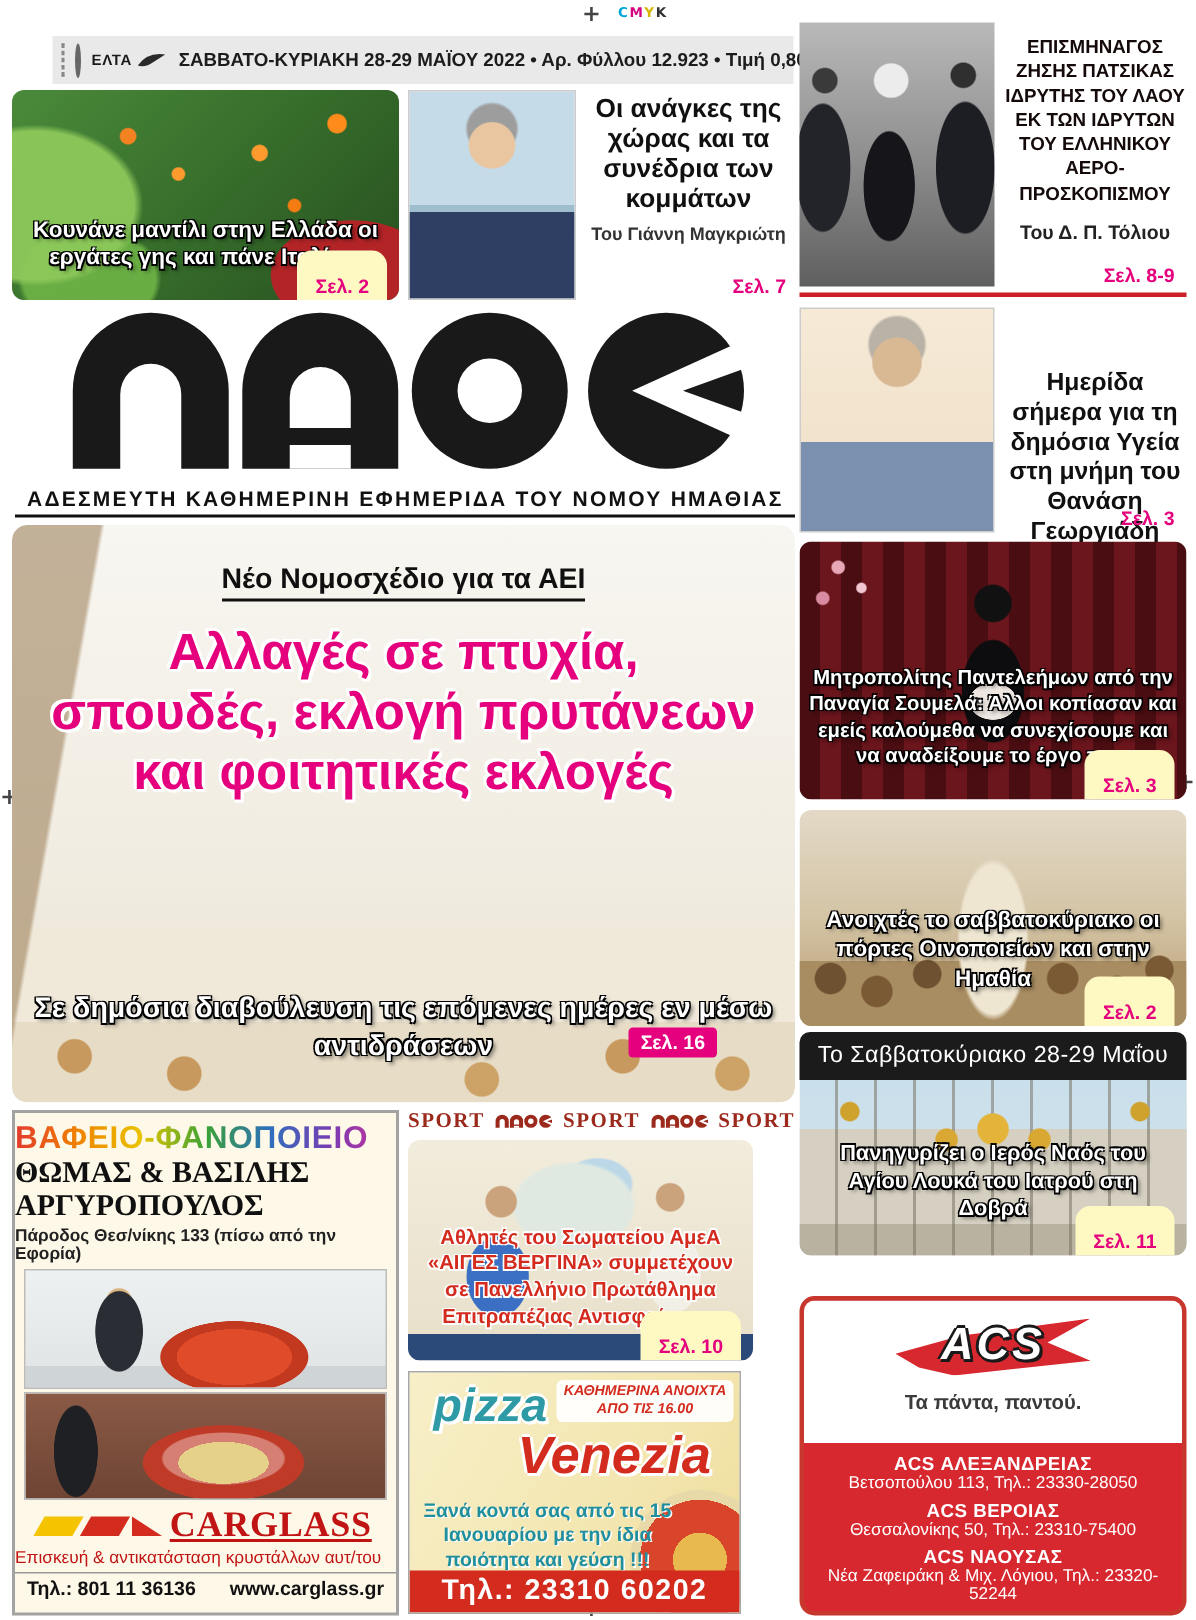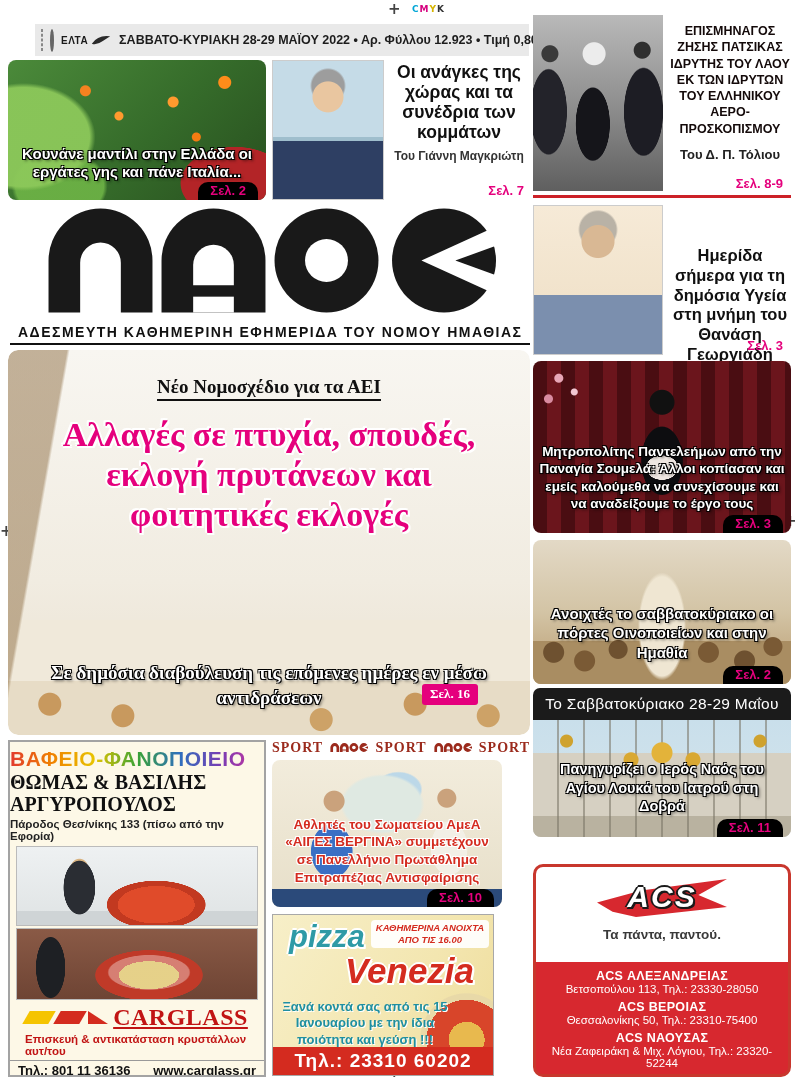--- a/index.html
+++ b/index.html
@@ -18,22 +18,22 @@
       repeating-linear-gradient(0deg,#fff 0 3px,#bbb 3px 4px); }
   .postmark { width:23px; height:23px; border-radius:50%; border:2px solid #666; box-shadow: inset 0 0 0 2px #fff, inset 0 0 0 3px #888; background:#f4f4f4; }
   .elta { display:flex; align-items:center; gap:2px; }
   .elta-txt { font-weight:bold; font-size:10px; color:#1a1a1a; letter-spacing:.5px; }
   .dateline { font-weight:bold; font-size:12.5px; color:#1c1c1c; white-space:nowrap; }
 
   
   .card { position:absolute; border-radius:8px; overflow:hidden; }
   .caption { position:absolute; left:0; right:0; text-align:center; color:#fff; font-weight:bold;
       text-shadow:-1px -1px 0 #000,1px -1px 0 #000,-1px 1px 0 #000,1px 1px 0 #000,2px 2px 3px rgba(0,0,0,.55); }
-  .pill { position:absolute; right:8px; bottom:0; background:#000000; color:#e5007d; font-weight:bold;
-      font-size:13px; padding:1px 12px 2px; border-radius:10px 10px 0 0; }
+  .pill { position:absolute; right:8px; bottom:0; background:#fef9c3; color:#e5007d; font-weight:bold;
+      font-size:13px; padding:16px 12px 2px; border-radius:10px 10px 0 0; }
   .pagref { color:#e5007d; font-weight:bold; font-size:13px; }
 
   
   .photo { position:absolute; }
   .photo-orchard { inset:0;
     background:
       radial-gradient(circle 7px at 84% 16%, #ff8c1a 0 6px, transparent 7px),
       radial-gradient(circle 6px at 64% 30%, #ff9a2e 0 5px, transparent 6px),
       radial-gradient(circle 5px at 73% 55%, #f57c12 0 4px, transparent 5px),
       radial-gradient(circle 6px at 30% 22%, #f58220 0 5px, transparent 6px),
@@ -165,21 +165,21 @@
       background:linear-gradient(90deg,#e23a2e,#f08300,#e8c400,#3aa335,#2e6fbd,#7a3bb3,#d6339a);
       -webkit-background-clip:text; background-clip:text; color:transparent; }
   .bs-names { font-family:"Liberation Serif", serif; font-weight:bold; font-size:20px; color:#101010; line-height:1.12; }
   .bs-addr { font-size:11.5px; font-weight:bold; color:#222; margin-top:2px; }
   .carglass-row { display:flex; align-items:center; justify-content:center; gap:5px; margin-top:4px; }
   .cg-shape { width:26px; height:13px; transform:skewX(-30deg); }
   .cg-yellow { background:#f5c400; } .cg-red { background:#d42b1f; }
   .cg-tri { width:0; height:0; border-left:20px solid #d42b1f; border-top:13px solid transparent; }
   .cg-word { font-family:"Liberation Serif", serif; font-weight:bold; font-size:24px; color:#c11414;
       text-decoration:underline; letter-spacing:.5px; }
-  .cg-sub { color:#c11414; font-weight:bold; font-size:11.5px; margin-top:2px;padding-left:15px; }
+  .cg-sub { color:#c11414; font-weight:normal; font-size:11.5px; margin-top:2px; }
   .cg-line1 { display:flex; justify-content:space-between; padding:2px 8px 0; font-weight:bold; font-size:13px; color:#111;
       border-top:1px solid #999; margin-top:3px; }
 
   
   .ad-pizza { left:272px; top:914px; width:222px; height:162px; border:1px solid #a8a8a8;
       background:
         radial-gradient(circle 58px at 88% 78%, #e8b94e 0 18px, #d8452a 18px 40px, #e8d9a8 40px 46px, transparent 47px),
         linear-gradient(120deg,#f7efc8,#f3e6b0 60%,#eedc9a); overflow:hidden; }
   .pz-name1 { position:absolute; left:16px; top:4px; font-size:31px; font-weight:bold; font-style:italic; color:#2e9aa6;
       text-shadow:-2px 0 #fff,2px 0 #fff,0 -2px #fff,0 2px #fff,2px 2px 0 #fff; }
@@ -278,21 +278,21 @@
   </div>
 
   <div class="abs" style="left:533px; top:205px; width:258px; height:152px; display:flex;">
     <div class="photo portrait2" style="position:relative; width:130px; height:150px; flex:none;"></div>
     <div style="flex:1; position:relative; padding:2px 0 0 6px;margin-top:39px;">
       <div class="teaser-head" style="font-size:16.5px; line-height:1.2;">Ημερίδα σήμερα για τη δημόσια Υγεία στη μνήμη του Θανάση Γεωργιάδη</div>
       <div class="pagref" style="position:absolute; right:8px; bottom:4px;">Σελ. 3</div>
     </div>
   </div>
 
-  <div class="card" style="left:8px; top:350px; width:522px; height:385px; border-radius:10px; text-align:center;font-family:Liberation Serif, serif;">
+  <div class="card" style="left:8px; top:350px; width:522px; height:385px; border-radius:10px; text-align:center;">
     <div class="photo photo-lecture"></div>
     <div style="position:relative;">
       <div class="lead-kicker">Νέο Νομοσχέδιο για τα ΑΕΙ</div>
       <div class="lead-head">Αλλαγές σε πτυχία, σπουδές, εκλογή πρυτάνεων και φοιτητικές εκλογές</div>
     </div>
     <div class="caption lead-sub">Σε δημόσια διαβούλευση τις επόμενες ημέρες εν μέσω αντιδράσεων</div>
     <div class="lead-page">Σελ. 16</div>
   </div>
 
   <div class="card" style="left:533px; top:361px; width:258px; height:172px;">

